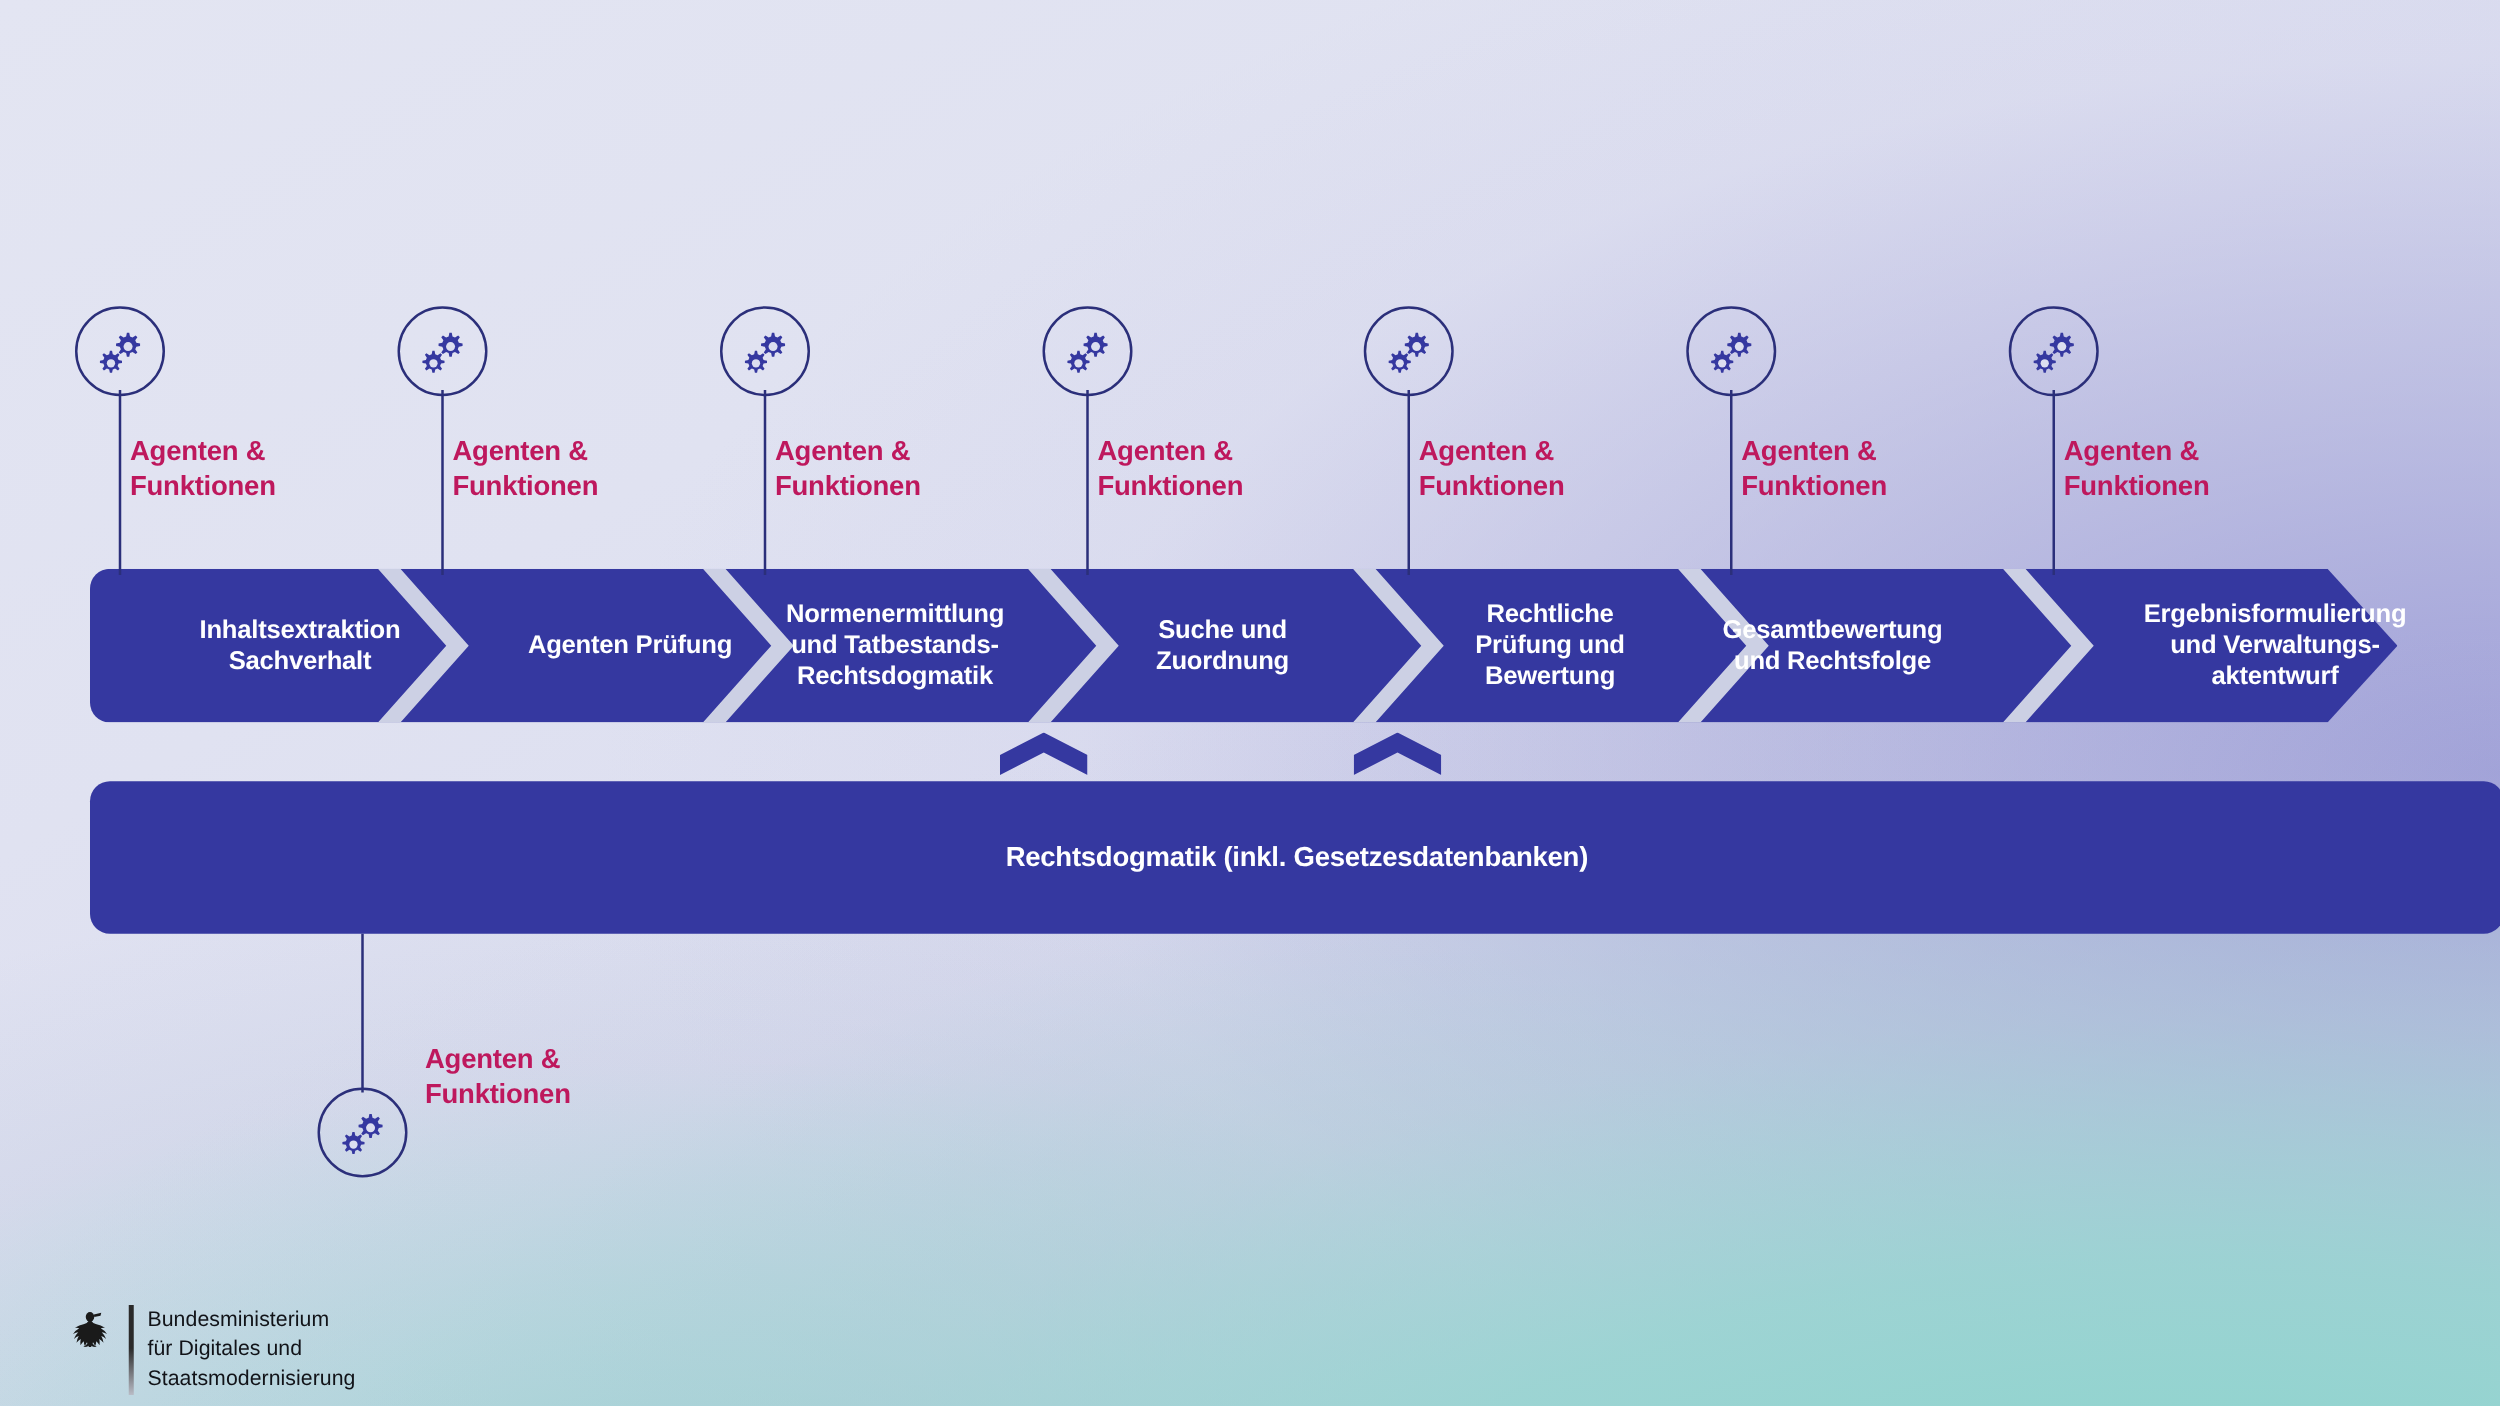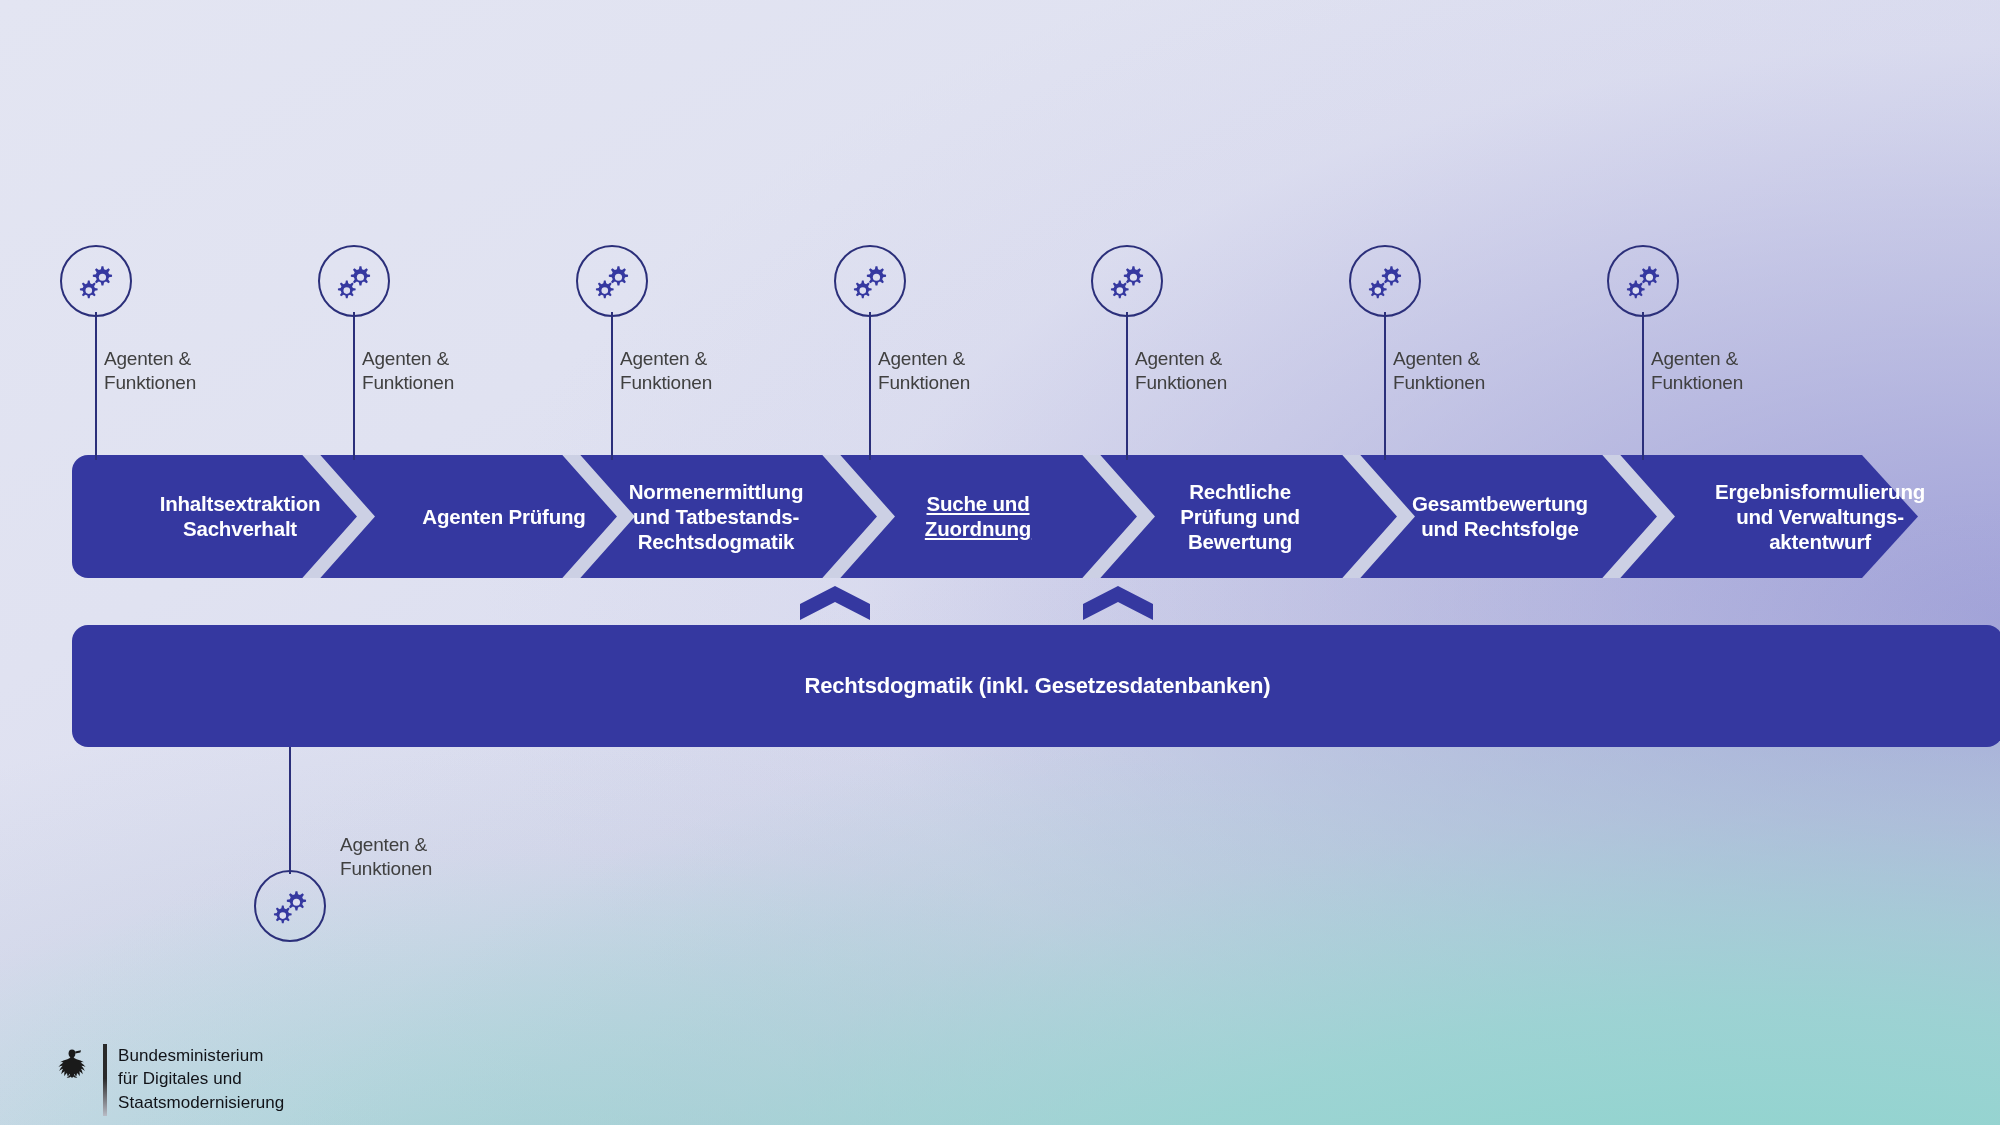--- a/index.html
+++ b/index.html
@@ -47,23 +47,23 @@
     justify-content: center;
     background: transparent;
   }
   .agent-stem {
     position: absolute;
     width: 2px;
     background: #2b2f7a;
   }
   .agent-label {
     position: absolute;
-    font-size: 19px;
-    font-weight: normal;
-    color: #404040;
+    font-size: 22px;
+    font-weight: bold;
+    color: #be185d;
     line-height: 1.28;
     white-space: pre-line;
     letter-spacing: -0.2px;
   }
 
   
   #process-strip {
     position: absolute;
     left: 72px;
     top: 455px;
@@ -159,26 +159,26 @@
         </g>
       </g>
     </svg>
 
     <div class="step-label" style="left:168px;  top:61px;">Inhaltsextraktion
 Sachverhalt</div>
     <div class="step-label" style="left:432px;  top:61px;">Agenten Prüfung</div>
     <div class="step-label" style="left:644px;  top:61px;">Normenermittlung
 und Tatbestands-
 Rechtsdogmatik</div>
-    <div class="step-label" style="left:906px;  top:61px;text-decoration:underline;">Suche und
+    <div class="step-label" style="left:906px;  top:61px;">Suche und
 Zuordnung</div>
     <div class="step-label" style="left:1168px; top:61px;">Rechtliche
 Prüfung und
 Bewertung</div>
-    <div class="step-label" style="left:1428px; top:61px;">Gesamtbewertung
+    <div class="step-label" style="left:1394px; top:61px;">Gesamtbewertung
 und Rechtsfolge</div>
     <div class="step-label" style="left:1700px; top:61px;margin-left:48px;">Ergebnisformulierung
 und Verwaltungs-
 aktentwurf</div>
   </div>
 
   <svg class="up-chevron" style="left:800px; top:586px;" viewBox="0 0 70 34">
     <path d="M 0,34 L 0,18 L 35,0 L 70,18 L 70,34 L 35,16 Z" fill="#3538a0"></path>
   </svg>
   <svg class="up-chevron" style="left:1083px; top:586px;" viewBox="0 0 70 34">

